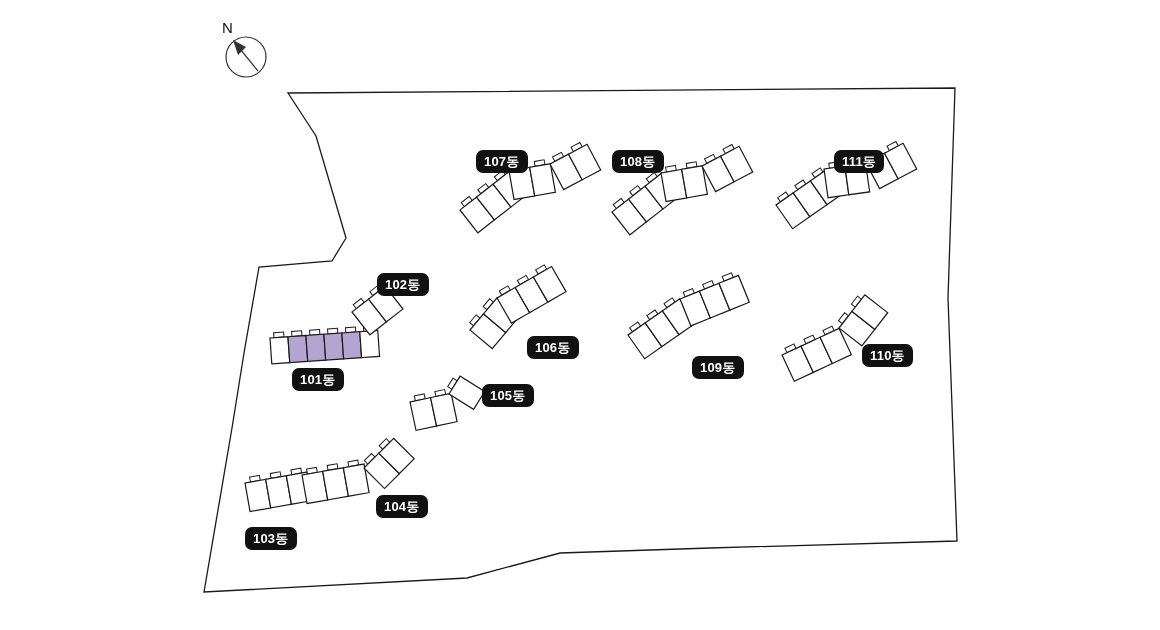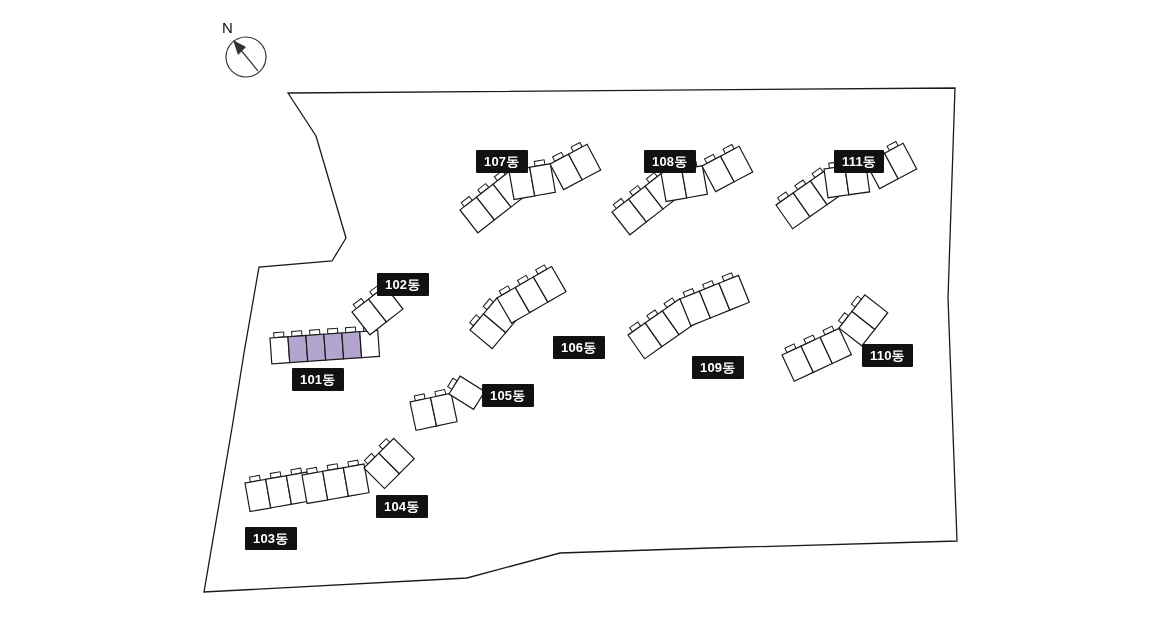--- a/index.html
+++ b/index.html
@@ -24,21 +24,21 @@
   .compass line{stroke:#333;stroke-width:1.2;}
   .compass polygon{fill:#333;}
   .compass text{font-size:15px;fill:#111;}
 
   
   .badge{
     position:absolute;z-index:2;
     background:var(--badge-bg,#111111);
     color:var(--badge-fg,#ffffff);
     font-size:13px;font-weight:700;line-height:1;
-    padding:5px 8px;border-radius:1px;
+    padding:5px 8px;border-radius:7px;
     letter-spacing:.2px;white-space:nowrap;
     cursor:pointer;user-select:none;
   }
 </style>
 </head>
 <body>
 
 <div class="stage" data-name="site-plan">
 
   <svg width="1160" height="630" viewBox="0 0 1160 630" data-name="site-plan-canvas">
@@ -232,20 +232,20 @@
       <polygon points="233,40 246,47 238,55" data-name="compass-needle-tip"></polygon>
       <text x="222" y="33" data-name="compass-north-label">N</text>
     </g>
   </svg>
 
   <div class="badge" style="left:292px;top:368px" data-name="building-badge-101">101동</div>
   <div class="badge" style="left:377px;top:273px" data-name="building-badge-102">102동</div>
   <div class="badge" style="left:245px;top:527px" data-name="building-badge-103">103동</div>
   <div class="badge" style="left:376px;top:495px" data-name="building-badge-104">104동</div>
   <div class="badge" style="left:482px;top:384px" data-name="building-badge-105">105동</div>
-  <div class="badge" style="left:553px;top:336px" data-name="building-badge-106">106동</div>
+  <div class="badge" style="left:527px;top:336px" data-name="building-badge-106">106동</div>
   <div class="badge" style="left:476px;top:150px" data-name="building-badge-107">107동</div>
-  <div class="badge" style="left:644px;top:150px" data-name="building-badge-108">108동</div>
+  <div class="badge" style="left:612px;top:150px" data-name="building-badge-108">108동</div>
   <div class="badge" style="left:692px;top:356px" data-name="building-badge-109">109동</div>
   <div class="badge" style="left:862px;top:344px" data-name="building-badge-110">110동</div>
   <div class="badge" style="left:834px;top:150px" data-name="building-badge-111">111동</div>
 
 </div>
 
 </body></html>

